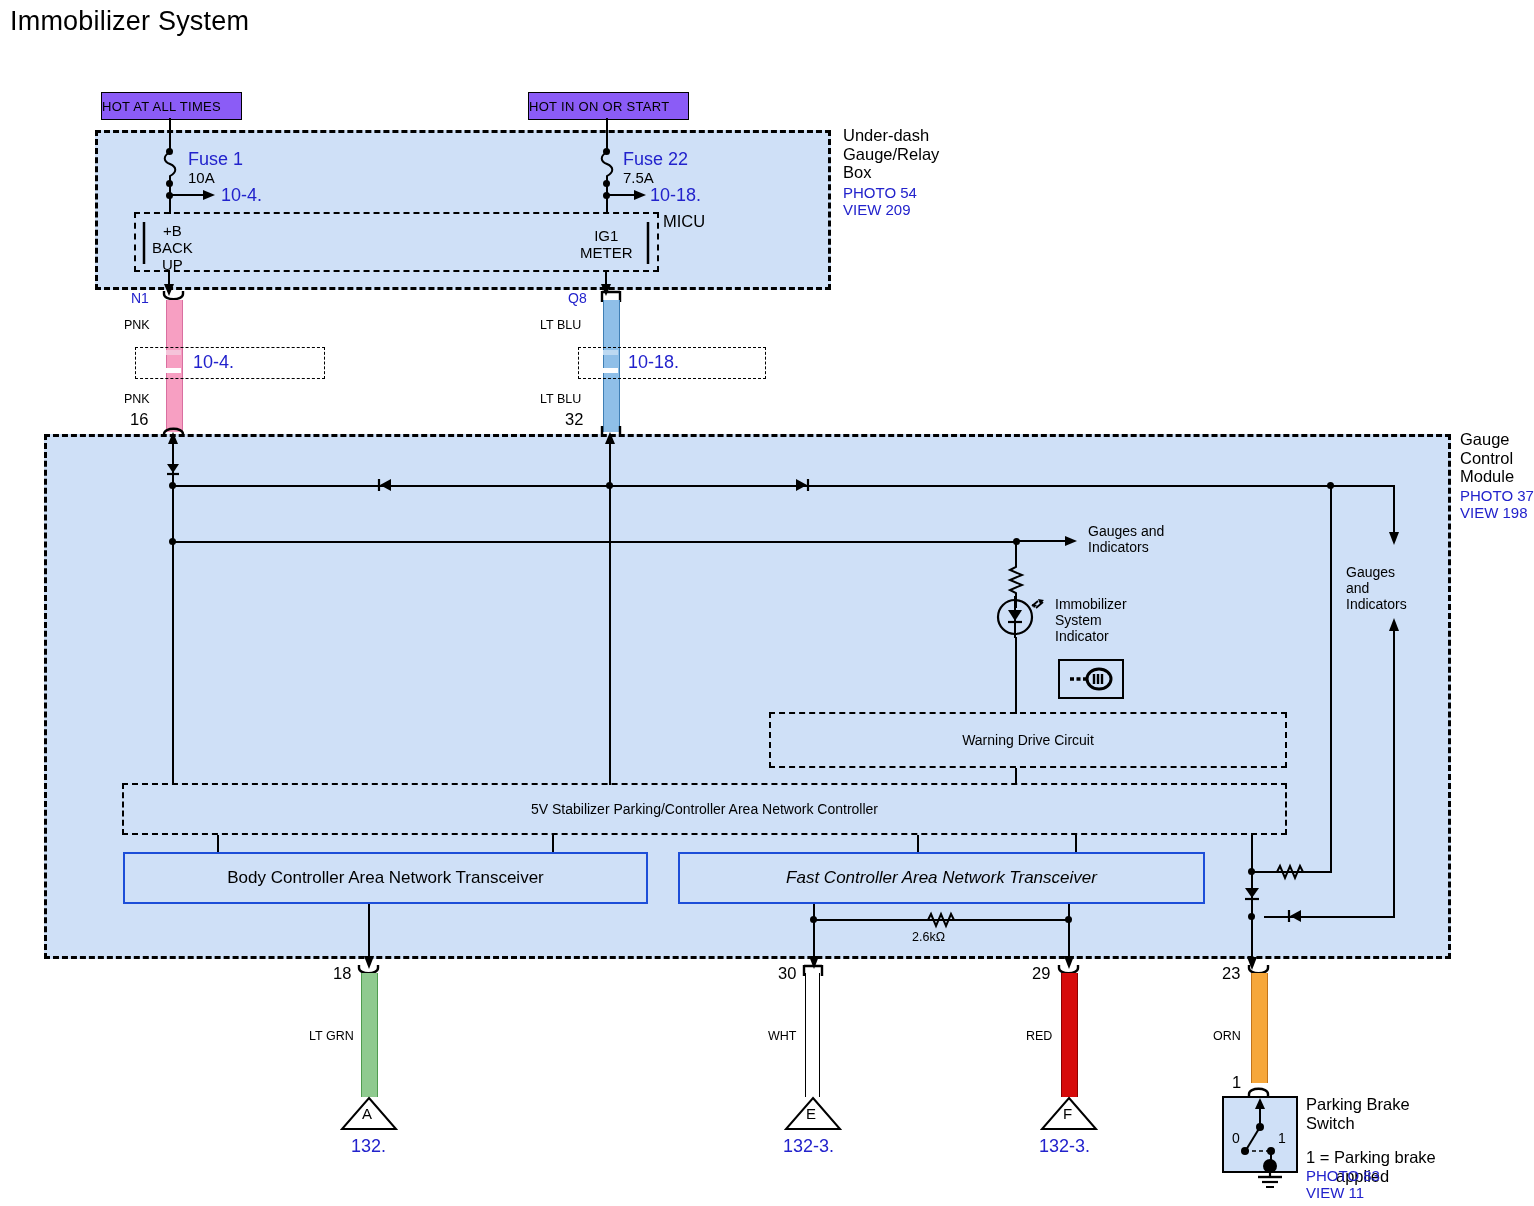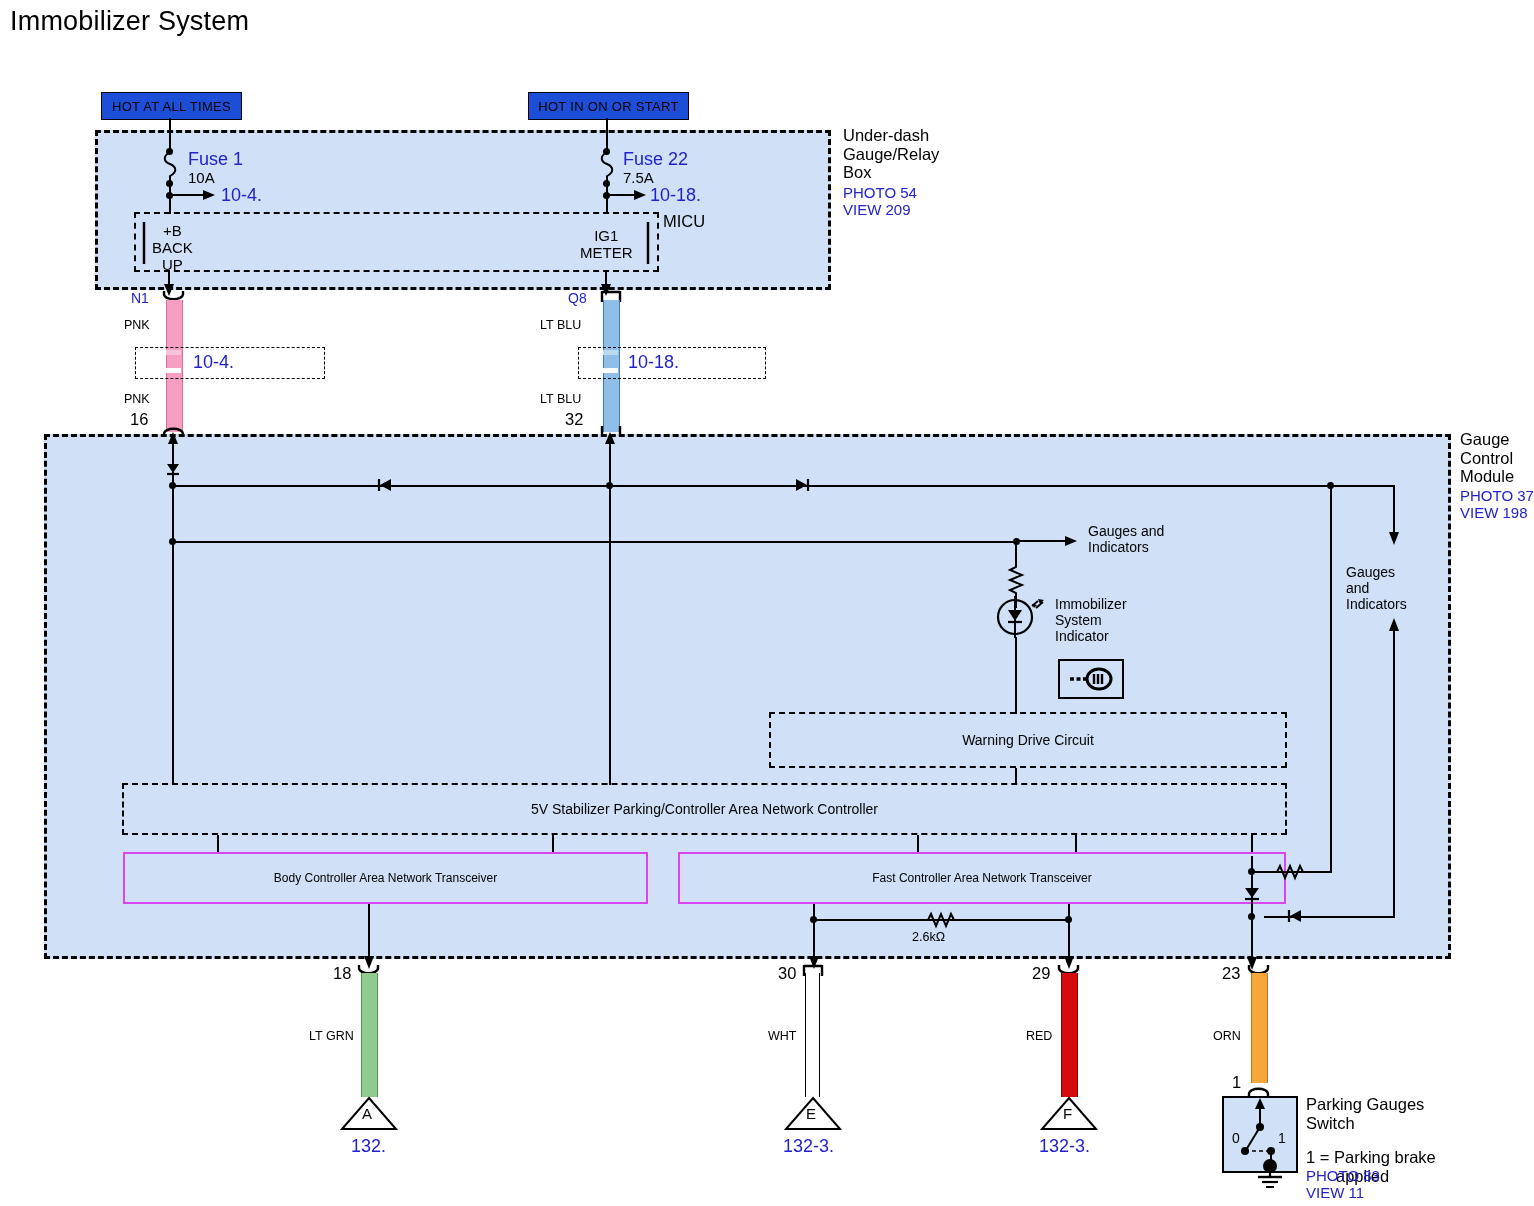--- a/index.html
+++ b/index.html
@@ -7,28 +7,28 @@
        font-family:"Liberation Sans","DejaVu Sans",sans-serif;
        color:#000;overflow:hidden;}
   .abs{position:absolute;}
   .ttl{font-size:27px;letter-spacing:0.2px;}
   .blue{color:#2222cc;}
   .tiny{font-size:15px;}
   .sm{font-size:12.5px;}
   .md{font-size:14px;}
   .lg{font-size:16.5px;}
   .xl{font-size:18px;}
-  .hdrbox{border:1.6px solid #000;background:#1d4ed8;
-          display:flex;align-items:center;justify-content:center;
+  .hdrbox{border:1.6px solid #000;background:#8b5cf6;
+          display:flex;align-items:center;justify-content:flex-start;
           font-size:13px;letter-spacing:.3px;}
   .fill{background:#cfe0f7;}
   .dashbox{border:3px dashed #000;box-sizing:border-box;}
   .dashbox2{border:2.5px dashed #000;box-sizing:border-box;}
-  .solidbox{border:2px solid #d946ef;box-sizing:border-box;background:#cfe0f7;
-            display:flex;align-items:center;justify-content:center;font-size:12px;}
+  .solidbox{border:2px solid #1d4ed8;box-sizing:border-box;background:#cfe0f7;
+            display:flex;align-items:center;justify-content:center;font-size:17px;}
   .hline{background:#000;height:1.8px;}
   .vline{background:#000;width:1.8px;}
   .dot{background:#000;border-radius:50%;width:7px;height:7px;}
   .wire{position:absolute;}
   .wire-pnk{background:#f79fc2;border-left:1.6px solid #d96fa0;border-right:1.6px solid #d96fa0;}
   .wire-ltblu{background:#8fbfe8;border-left:1.6px solid #3f7fb5;border-right:1.6px solid #3f7fb5;}
   .wire-ltgrn{background:#8fca8f;border-left:1.6px solid #4f9c4f;border-right:1.6px solid #4f9c4f;}
   .wire-wht{background:#ffffff;border-left:1.8px solid #000;border-right:1.8px solid #000;}
   .wire-red{background:#d60b0b;border-left:1.6px solid #8e0000;border-right:1.6px solid #8e0000;}
   .wire-orn{background:#f6a73b;border-left:1.6px solid #c2741a;border-right:1.6px solid #c2741a;}
@@ -258,21 +258,21 @@
 <div class="abs vline" style="left:217px;top:835px;height:17px;"></div>
 <div class="abs vline" style="left:552px;top:835px;height:17px;"></div>
 <div class="abs vline" style="left:917px;top:835px;height:17px;"></div>
 <div class="abs vline" style="left:1075px;top:835px;height:17px;"></div>
 <div class="abs vline" style="left:1251px;top:835px;height:21px;"></div>
 
 <div class="abs solidbox" style="left:123px;top:852px;width:525px;height:52px;">
   <span>Body Controller Area Network Transceiver</span>
 </div>
 
-<div class="abs solidbox" style="left:678px;top:852px;width:608px;height:52px;">
+<div class="abs solidbox" style="left:678px;top:852px;width:527px;height:52px;font-style:italic;">
   <span>Fast Controller Area Network Transceiver</span>
 </div>
 
 <svg class="abs" style="left:361px;top:904px;" width="16" height="65">
   <line x1="8" y1="0" x2="8" y2="54" stroke="#000" stroke-width="2"></line>
   <polygon points="8,65 3,52 13,52" fill="#000"></polygon>
 </svg>
 
 <div class="abs hline" style="left:814px;top:919px;width:254px;"></div>
 <div class="abs dot" style="left:810px;top:916px;"></div>
@@ -398,21 +398,21 @@
 
 <svg class="abs" style="left:1253px;top:1160px;" width="34" height="30">
   <circle cx="17" cy="6" r="7" fill="#000"></circle>
   <line x1="17" y1="11" x2="17" y2="16" stroke="#000" stroke-width="2.2"></line>
   <line x1="5" y1="17" x2="29" y2="17" stroke="#000" stroke-width="2.4"></line>
   <line x1="9" y1="22" x2="25" y2="22" stroke="#000" stroke-width="2.2"></line>
   <line x1="13" y1="27" x2="21" y2="27" stroke="#000" stroke-width="2"></line>
 </svg>
 
 <div class="abs lbl lg" style="left:1306px;top:1095px;">
-  <div>Parking Gauges</div>
+  <div>Parking Brake</div>
   <div>Switch</div>
 </div>
 <div class="abs lbl lg" style="left:1306px;top:1132px;margin-top:16px;">
   <div>1 = Parking brake</div>
   <div style="padding-left:30px;">applied</div>
 </div>
 <div class="abs lbl tiny blue" style="left:1306px;top:1168px;">
   <div>PHOTO 83</div>
   <div>VIEW 11</div>
 </div>

